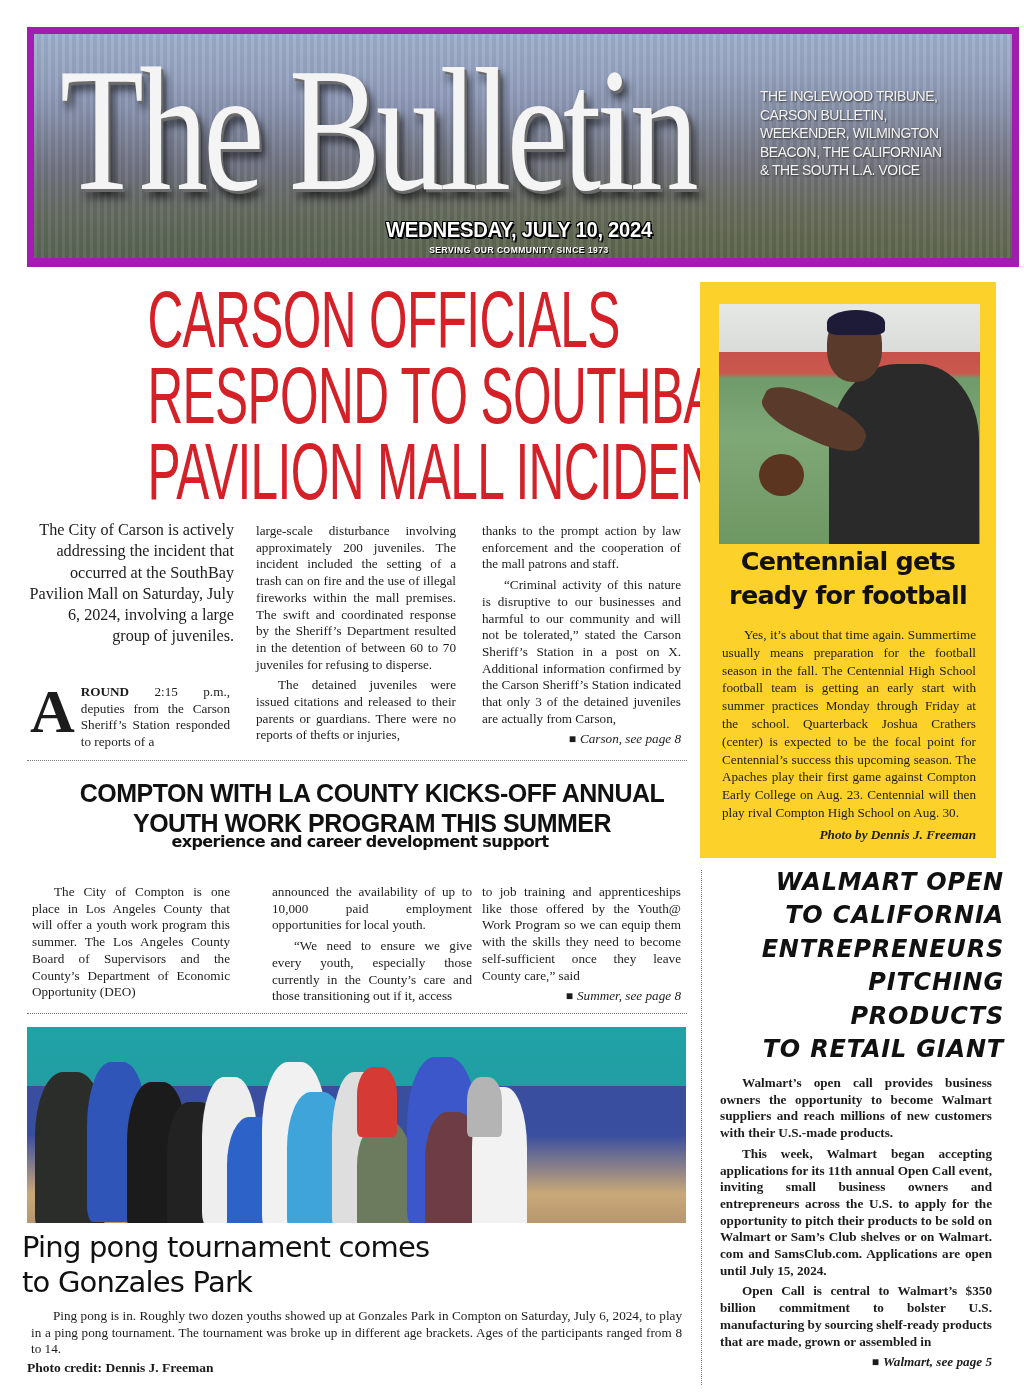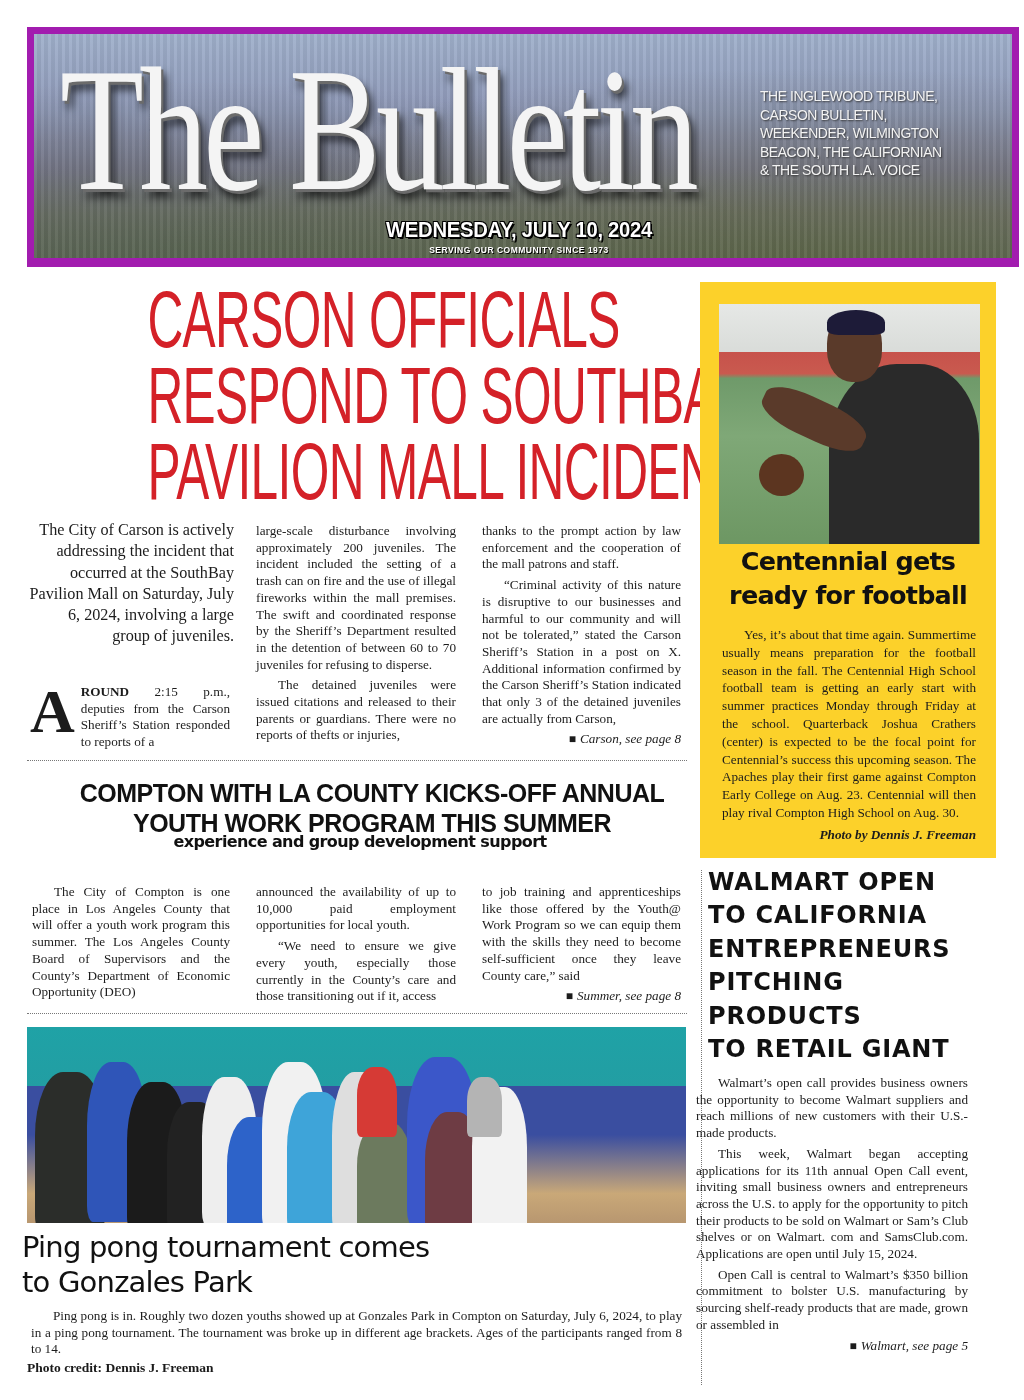--- a/index.html
+++ b/index.html
@@ -39,42 +39,42 @@
   .lead-c2 { position:absolute; left:252px; top:519px; width:208px; }
   .lead-c3 { position:absolute; left:478px; top:519px; width:207px; }
 
   .dots-h { position:absolute; height:0; border-top:1.5px dotted #777; }
   .dots-v { position:absolute; width:0; border-left:1.5px dotted #777; }
 
   
   .compton-hl { position:absolute; left:22px; top:766px; width:676px; text-align:center; font-family:"Liberation Sans", sans-serif; font-weight:bold; font-size:25px; line-height:30px; color:#111; letter-spacing:-0.5px; }
   .compton-deck { position:absolute; left:40px; top:832px; width:640px; text-align:center; font-family:"DejaVu Sans", sans-serif; font-weight:bold; font-size:16px; line-height:20px; color:#111; letter-spacing:-0.6px; }
   .comp-c1 { position:absolute; left:28px; top:880px; width:206px; }
-  .comp-c2 { position:absolute; left:252px; top:880px; width:208px; }
+  .comp-c2 { position:absolute; left:268px; top:880px; width:208px; }
   .comp-c3 { position:absolute; left:478px; top:880px; width:207px; }
 
   
   .pp-photo { position:absolute; left:27px; top:1027px; width:659px; height:196px; overflow:hidden;
     background: linear-gradient(180deg, #1fa2a6 0%, #229ea3 30%, #3a4ea0 30%, #3a4ea0 55%, #c9a878 85%, #b89770 100%); }
   .pp-photo .p { position:absolute; border-radius:40% 40% 10% 10%; }
   .pp-hl { position:absolute; left:22px; top:1230px; width:676px; font-family:"DejaVu Sans", sans-serif; font-size:29px; line-height:35px; color:#111; letter-spacing:-0.8px; }
   .pp-body { position:absolute; left:27px; top:1304px; width:659px; }
   .pp-credit { position:absolute; left:27px; top:1360px; width:659px; font-weight:bold; font-size:13.5px; font-family:"Liberation Serif", serif; }
 
   
   .cent-box { position:absolute; left:700px; top:282px; width:296px; height:576px; background:#fcd12a; }
   .cent-photo { position:absolute; left:19px; top:22px; width:261px; height:240px; overflow:hidden;
     background: linear-gradient(180deg, #e6e8e6 0%, #d9dcd9 20%, #c7524b 20%, #c95a4f 29%, #6f9a6a 31%, #7fa877 55%, #6d9763 100%); }
   .cent-hl { position:absolute; left:0; top:262px; width:296px; text-align:center; font-family:"DejaVu Sans", sans-serif; font-weight:bold; font-size:25.5px; line-height:34px; color:#111; letter-spacing:-0.8px; }
   .cent-body { position:absolute; left:18px; top:340px; width:262px; font-size:13.2px; line-height:17.8px; }
   .cent-credit { text-align:right; font-style:italic; font-weight:bold; }
 
   
-  .wm-hl { position:absolute; left:708px; top:866px; width:296px; text-align:left; font-family:"DejaVu Sans", sans-serif; font-weight:bold; font-size:24px; line-height:33.4px; color:#111; letter-spacing:0.8px; }
-  .wm-body { position:absolute; left:692px; top:1071px; width:280px; }
+  .wm-hl { position:absolute; left:708px; top:866px; width:296px; text-align:right; font-family:"DejaVu Sans", sans-serif; font-weight:bold; font-size:24px; line-height:33.4px; color:#111; letter-spacing:0.8px;font-style:italic; }
+  .wm-body { position:absolute; left:716px; top:1071px; width:280px;font-weight:bold; }
 </style>
 </head>
 <body>
 
 <header class="masthead">
   <div class="masthead-img">
     <div class="title">The Bulletin</div>
     <div class="sister">
       <div>THE INGLEWOOD TRIBUNE,</div>
       <div>CARSON BULLETIN,</div>
@@ -112,21 +112,21 @@
   <p class="cont"><span class="sq">■</span><span>Carson, see page 8</span></p>
 </div>
 
 <div class="dots-h" style="left:27px; top:760px; width:660px;"></div>
 
 <h2 class="compton-hl" style="margin:12px;">
   <div>COMPTON WITH LA COUNTY KICKS-OFF ANNUAL</div>
   <div>YOUTH WORK PROGRAM THIS SUMMER</div>
 </h2>
 <div class="compton-deck">
-  <div>experience and group development support</div>
+  <div>experience and career development support</div>
 </div>
 
 <div class="comp-c1 body">
   <p class="ind">The City of Compton is one place in Los Angeles County that will offer a youth work program this summer. The Los Angeles County Board of Supervisors and the County’s Department of Economic Opportunity (DEO)</p>
 </div>
 <div class="comp-c2 body">
   <p>announced the availability of up to 10,000 paid employment opportunities for local youth.</p>
   <p class="ind">“We need to ensure we give every youth, especially those currently in the County’s care and those transitioning out if it, access</p>
 </div>
 <div class="comp-c3 body">

